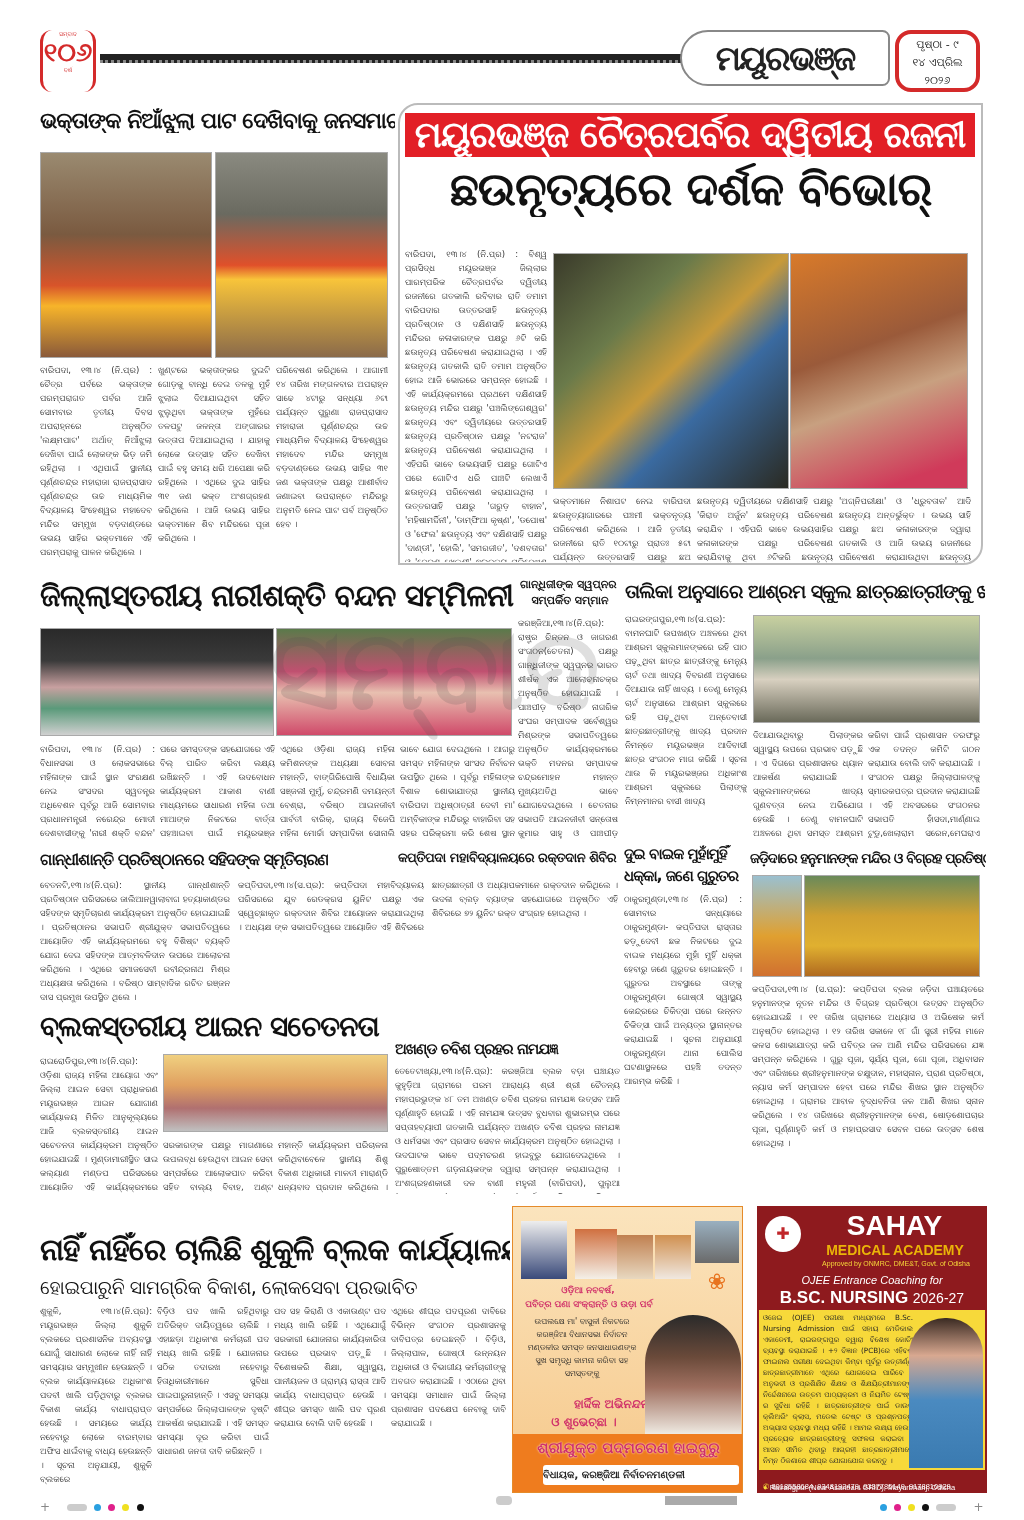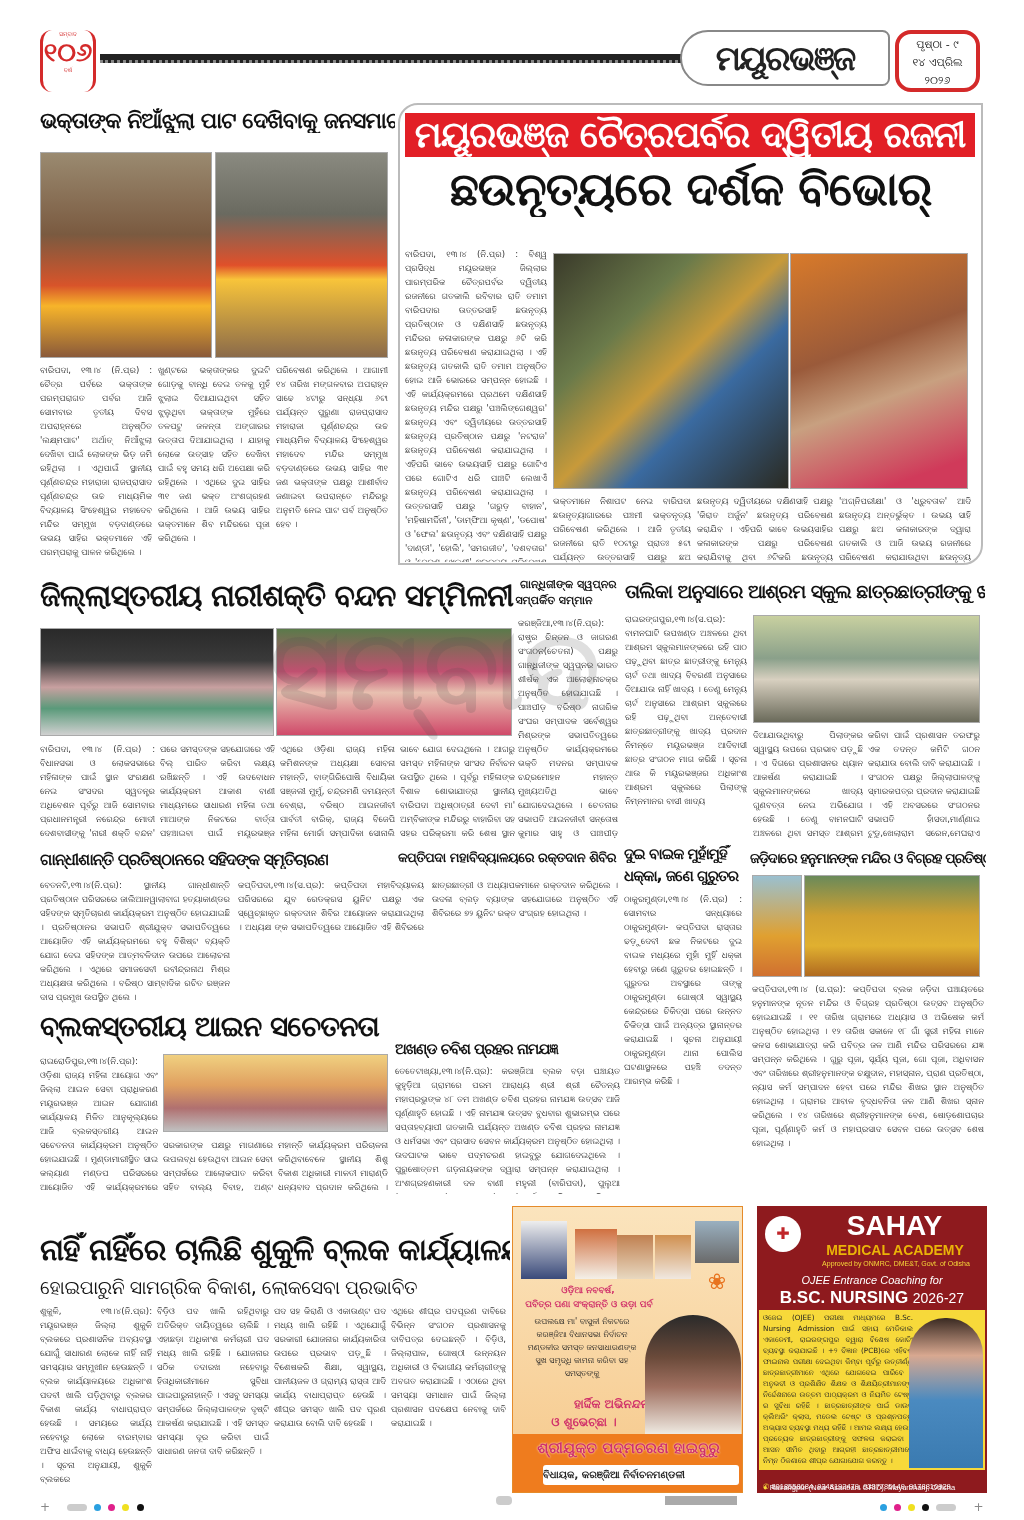--- a/index.html
+++ b/index.html
@@ -61,21 +61,21 @@
 
 <div class="abs hl" style="left:40px;top:578px;width:478px;font-size:30px">ଜିଲ୍ଲାସ୍ତରୀୟ ନାରୀଶକ୍ତି ବନ୍ଦନ ସମ୍ମିଳନୀ</div>
 <div class="photo" style="left:40px;top:628px;width:234px;height:108px;background:linear-gradient(#2a2a2a 0%,#3a3a3a 30%,#c8a0a0 55%,#5a9a7a 75%,#d0d0d0 100%)"></div>
 <div class="photo" style="left:276px;top:628px;width:236px;height:108px;background:linear-gradient(#5a7a4a 0%,#c05070 40%,#e8c0b0 60%,#d04a6a 100%)"></div>
 <div class="abs body-text" style="left:40px;top:742px;width:115px;height:100px">ବାରିପଦା, ୧୩।୪ (ନି.ପ୍ର) : ବିଧାନସଭା ଓ ଲୋକସଭାରେ ମହିଳାଙ୍କ ପାଇଁ ସ୍ଥାନ ସଂରକ୍ଷଣ ନେଇ ସଂସଦର ସ୍ୱତନ୍ତ୍ର ଅଧିବେଶନ ପୂର୍ବରୁ ଆଜି ସୋମବାର ପ୍ରଧାନମନ୍ତ୍ରୀ ନରେନ୍ଦ୍ର ମୋଦୀ ଦେଶବାସୀଙ୍କୁ 'ନାରୀ ଶକ୍ତି ବନ୍ଦନ' ଉପରେ ଉଦ୍‌ବୋଧନ ଦେଇଛନ୍ତି । ଶ୍ରୀ ମୋଦୀ ସଂସଦରେ ନାରୀଶକ୍ତି ବନ୍ଦନ ଅଧିନିୟମ ଆଗତ</div>
 <div class="abs body-text" style="left:160px;top:742px;width:115px;height:100px">ପରେ ସମସ୍ତଙ୍କ ସହଯୋଗରେ ଏହି ବିଲ୍ ପାରିତ କରିବା ଲକ୍ଷ୍ୟ ରଖିଛନ୍ତି । ଏହି ଉଦବୋଧନ କାର୍ଯ୍ୟକ୍ରମ ଆକାଶ ବାଣୀ ମାଧ୍ୟମରେ ସାଧାରଣ ମହିଳା ତଥା ମାଆଙ୍କ ନିକଟରେ ବାର୍ତ୍ତା ପହଞ୍ଚାଇବା ପାଇଁ ମୟୂରଭଞ୍ଜ ଜିଲ୍ଲା ପ୍ରଶାସନ ତରଫରୁ 'ନାରୀ ଶକ୍ତି ବନ୍ଦନ' ଉପରେ ଏକ ସ୍ୱତନ୍ତ୍ର ଜିଲ୍ଲାସ୍ତରୀୟ କାର୍ଯ୍ୟକ୍ରମ ଅନୁଷ୍ଠିତ ହୋଇଯାଇଛି ।</div>
 <div class="abs body-text" style="left:280px;top:742px;width:115px;height:100px">ଏଥିରେ ଓଡ଼ିଶା ରାଜ୍ୟ ମହିଳା କମିଶନଙ୍କ ଅଧ୍ୟକ୍ଷା ସୋବନା ମହାନ୍ତି, ବାଙ୍ଗିରିପୋଷି ବିଧାୟିକା ସଞ୍ଜଲୀ ମୁର୍ମୁ, ଚନ୍ଦ୍ରମଣି ଦମୟନ୍ତୀ ବେଶ୍ରା, ବରିଷ୍ଠ ଆଇନଜୀବୀ ପାର୍ବତୀ ବାରିକ୍, ରାଜ୍ୟ ବିଜେପି ମହିଳା ମୋର୍ଚ୍ଚା ସମ୍ପାଦିକା ସୋନାଲି ମହାନ୍ତି, ଜିଲ୍ଲା ସମାଜ ମଙ୍ଗଳ ଅଧିକାରୀ ନିହାରିକା ମହାନ୍ତି, ବିଜ୍ଞେଲକ୍ଷ୍ମୀ ମହାନ୍ତ ପ୍ରମୁଖ ଅତିଥି</div>
 <div class="abs body-text" style="left:400px;top:742px;width:115px;height:100px">ଭାବେ ଯୋଗ ଦେଇଥିଲେ । ଆଗରୁ ସମସ୍ତ ମହିଳାଙ୍କ ସାଂସଦ ନିର୍ବାଚନ ଉପସ୍ଥିତ ଥିଲେ । ପୂର୍ବରୁ ମହିଳାଙ୍କ ବିଶାଳ ଶୋଭାଯାତ୍ରା ସ୍ଥାନୀୟ ବାରିପଦା ଅଧିଷ୍ଠାତ୍ରୀ ଦେବୀ ମା' ଅମ୍ବିକାଙ୍କ ମନ୍ଦିରରୁ ବାହାରିବା ସହ ସହର ପରିକ୍ରମା କରି ଶେଷ ସ୍ଥାନ ପ୍ରତି ଭଳିଭାବେ ପହଞ୍ଚିଥିଲା । କାର୍ଯ୍ୟକ୍ରମ ମହିଳା ଅଂଶଗ୍ରହଣ କରିଥିଲେ ।</div>
 
 <div class="abs hl" style="left:520px;top:578px;width:100px;font-size:11px;text-align:center;letter-spacing:0">ଗାନ୍ଧିଜୀଙ୍କ ସ୍ୱପ୍ନର ଭାରତ</div>
-<div class="abs hl" style="left:504px;top:594px;width:100px;font-size:11px;text-align:center;letter-spacing:0">ସମ୍ପର୍କିତ ସମ୍ମାନ</div>
+<div class="abs hl" style="left:520px;top:594px;width:100px;font-size:11px;text-align:center;letter-spacing:0">ସମ୍ପର୍କିତ ସମ୍ମାନ</div>
 <div class="abs body-text" style="left:518px;top:616px;width:100px;height:224px">କରଞ୍ଜିଆ,୧୩।୪(ନି.ପ୍ର): ରାଷ୍ଟ୍ର ଚିନ୍ତନ ଓ ଜାଗରଣ ସଂଗଠନ(ଚେତନା) ପକ୍ଷରୁ ଗାନ୍ଧିଜୀଙ୍କ ସ୍ୱପ୍ନର ଭାରତ ଶୀର୍ଷକ ଏକ ଆଲୋଚନାଚକ୍ର ଅନୁଷ୍ଠିତ ହୋଇଯାଇଛି । ପାଞ୍ଚପୀଡ଼ ବରିଷ୍ଠ ନାଗରିକ ସଂଘର ସମ୍ପାଦକ ସର୍ବେଶ୍ୱର ମିଶ୍ରଙ୍କ ସଭାପତିତ୍ୱରେ ଅନୁଷ୍ଠିତ କାର୍ଯ୍ୟକ୍ରମରେ ଭକ୍ତି ମଦନର ସମ୍ପାଦକ ଚନ୍ଦ୍ରମୋହନ ମହାନ୍ତ ମୁଖ୍ୟଅତିଥି ଭାବେ ଯୋଗଦେଇଥିଲେ । ଚେତନାର ସଭାପତି ଆଇନଜୀବୀ ସନ୍ତୋଷ କୁମାର ସାହୁ ଓ ପାଞ୍ଚପୀଡ଼ ଅବସରପ୍ରାପ୍ତ କର୍ମଚାରୀ ସଂଘର ସମ୍ପାଦକ ଅଭିମନ୍ୟୁ ତ୍ରିପାଠୀ ଅଂଶଗ୍ରହଣ କରିଥିଲେ । ମହାତ୍ମାଙ୍କ ଏକ ଆଦର୍ଶ ବିଚାର ଧାରାକୁ ପ୍ରତିନିଧିତ୍ୱ କରିଥିବା ଗୋଟିଏ ସାଧୁ, ଅହିଂସା, ବିନମ୍ରତା, ନାରୀ ଶିକ୍ଷା ଓ ସମ୍ମାନ, ସ୍ୱାସ୍ଥ୍ୟ ସଚେତନତା ଓ ସ୍ୱଚ୍ଛତା ପ୍ରଭୃତି ଆଲୋଚନା ହୋଇଥିଲା । ସ୍ଥାନୀୟ ଜାହ୍ନୁଜୀତ ଶିକ୍ଷା ସ୍ଥାନ ପାଇଥିଲା ।</div>
 
 <div class="abs hl" style="left:625px;top:580px;width:360px;font-size:19px">ତାଲିକା ଅନୁସାରେ ଆଶ୍ରମ ସ୍କୁଲ ଛାତ୍ରଛାତ୍ରୀଙ୍କୁ ଖାଦ୍ୟ ଦିଆଯାଉ</div>
 <div class="abs body-text" style="left:625px;top:612px;width:122px;height:225px">ରାଇରଙ୍ଗପୁର,୧୩।୪(ସ.ପ୍ର): ବାମନଘାଟି ଉପଖଣ୍ଡ ଅଞ୍ଚଳରେ ଥିବା ଆଶ୍ରମ ସ୍କୁଲମାନଙ୍କରେ ରହି ପାଠ ପଢ଼ୁଥିବା ଛାତ୍ର ଛାତ୍ରୀଙ୍କୁ ମେନ୍ୟୁ ଚାର୍ଟ ତଥା ଖାଦ୍ୟ ବିବରଣୀ ଅନୁସାରେ ଦିଆଯାଉ ନାହିଁ ଖାଦ୍ୟ । ତେଣୁ ମେନ୍ୟୁ ଚାର୍ଟ ଅନୁସାରେ ଆଶ୍ରମ ସ୍କୁଲରେ ରହି ପଢ଼ୁଥିବା ଅନ୍ତେବାସୀ ଛାତ୍ରଛାତ୍ରୀଙ୍କୁ ଖାଦ୍ୟ ପ୍ରଦାନ ନିମନ୍ତେ ମୟୂରଭଞ୍ଜ ଆଦିବାସୀ ଛାତ୍ର ସଂଗଠନ ମାଗ କରିଛି । ସୂଚନା ଥାଉ କି ମୟୂରଭଞ୍ଜର ଅଧିକାଂଶ ଆଶ୍ରମ ସ୍କୁଲରେ ପିଲାଙ୍କୁ ନିମ୍ନମାନର ବାସୀ ଖାଦ୍ୟ</div>
 <div class="photo" style="left:753px;top:615px;width:227px;height:108px;background:linear-gradient(#c8d0a0 0%,#8aa08a 40%,#d8d0c0 60%,#6a6a5a 100%)"></div>
 <div class="abs body-text" style="left:753px;top:728px;width:110px;height:110px">ଦିଆଯାଉଥିବାରୁ ପିଲାଙ୍କର ସ୍ୱାସ୍ଥ୍ୟ ଉପରେ ପ୍ରଭାବ ପଡ଼ୁଛି । ଏ ଦିଗରେ ପ୍ରଶାସନର ଧ୍ୟାନ ଆକର୍ଷଣ କରାଯାଇଛି । ସ୍କୁଲମାନଙ୍କରେ ଖାଦ୍ୟ ଗୁଣବତ୍ତା ନେଇ ଅଭିଯୋଗ ହେଉଛି । ତେଣୁ ବାମନଘାଟି ଅଞ୍ଚଳରେ ଥିବା ସମସ୍ତ ଆଶ୍ରମ ସ୍କୁଲରୁ ଏଭଳି ଦୁର୍ନୀତିକୁ ଦୂର</div>
 <div class="abs body-text" style="left:868px;top:728px;width:112px;height:110px">କରିବା ପାଇଁ ପ୍ରଶାସନ ତରଫରୁ ଏକ ତଦନ୍ତ କମିଟି ଗଠନ କରାଯାଉ ବୋଲି ଦାବି କରାଯାଇଛି । ସଂଗଠନ ପକ୍ଷରୁ ଜିଲ୍ଲାପାଳଙ୍କୁ ସ୍ମାରକପତ୍ର ପ୍ରଦାନ କରାଯାଇଛି । ଏହି ଅବସରରେ ସଂଗଠନର ସଭାପତି ହାଁସଦା,ମାର୍ଣ୍ଣାଇ ଟୁଡୁ,ଖେଲାରାମ ସରେନ,ମେଘରାଏ ଟୁଡୁ ପ୍ରମୁଖ ସାମିଲ ଥିଲେ ।</div>
 
 <div class="abs hl" style="left:40px;top:850px;width:288px;font-size:16px">ଗାନ୍ଧୀଶାନ୍ତି ପ୍ରତିଷ୍ଠାନରେ ସହିଦଙ୍କ ସ୍ମୃତିଚାରଣ</div>
 <div class="abs body-text" style="left:40px;top:878px;width:190px;height:130px">ବେତନଟି,୧୩।୪(ନି.ପ୍ର): ସ୍ଥାନୀୟ ଗାନ୍ଧୀଶାନ୍ତି ପ୍ରତିଷ୍ଠାନ ପରିସରରେ ଜାଲିଆନୱାଲାବାଗ ହତ୍ୟାକାଣ୍ଡର ସହିଦଙ୍କ ସ୍ମୃତିଚାରଣ କାର୍ଯ୍ୟକ୍ରମ ଅନୁଷ୍ଠିତ ହୋଇଯାଇଛି । ପ୍ରତିଷ୍ଠାନର ସଭାପତି ଶ୍ରୀଯୁକ୍ତ ସଭାପତିତ୍ୱରେ ଆୟୋଜିତ ଏହି କାର୍ଯ୍ୟକ୍ରମରେ ବହୁ ବିଶିଷ୍ଟ ବ୍ୟକ୍ତି ଯୋଗ ଦେଇ ସହିଦଙ୍କ ଆତ୍ମବଳିଦାନ ଉପରେ ଆଲୋଚନା କରିଥିଲେ । ଏଥିରେ ସମାଜସେବୀ ରବୀନ୍ଦ୍ରନାଥ ମିଶ୍ର ଅଧ୍ୟକ୍ଷତା କରିଥିଲେ । ବରିଷ୍ଠ ସାମ୍ବାଦିକ ରଚିତ ରଞ୍ଜନ ଦାସ ପ୍ରମୁଖ ଉପସ୍ଥିତ ଥିଲେ ।</div>

